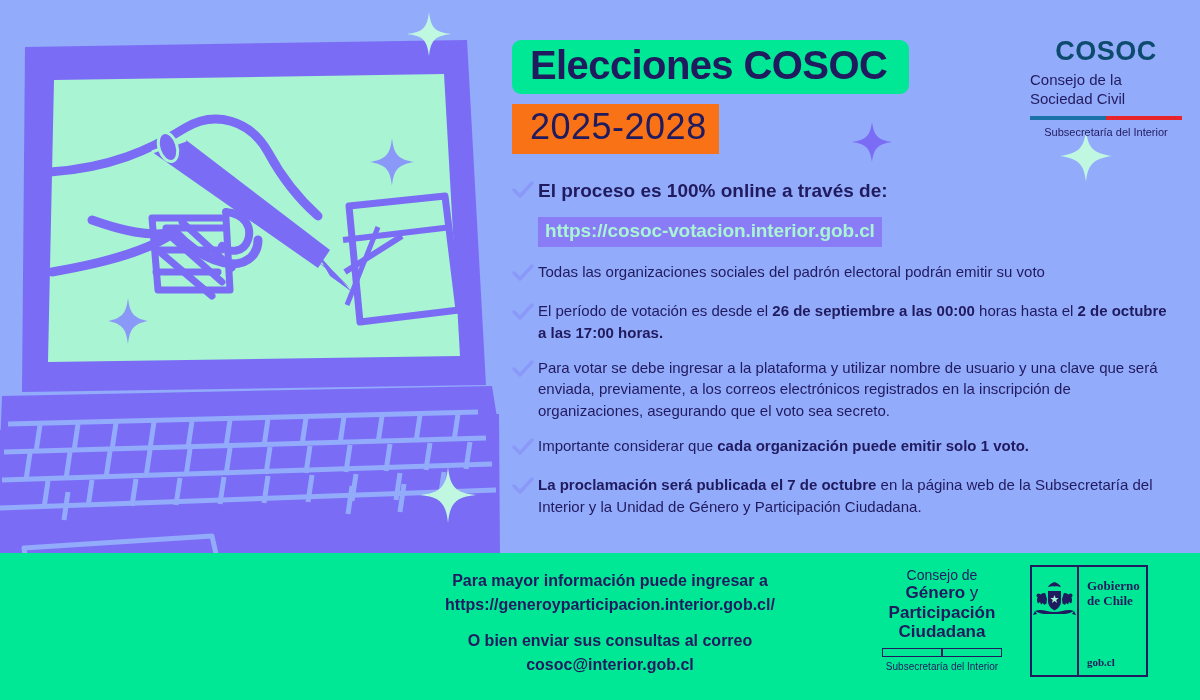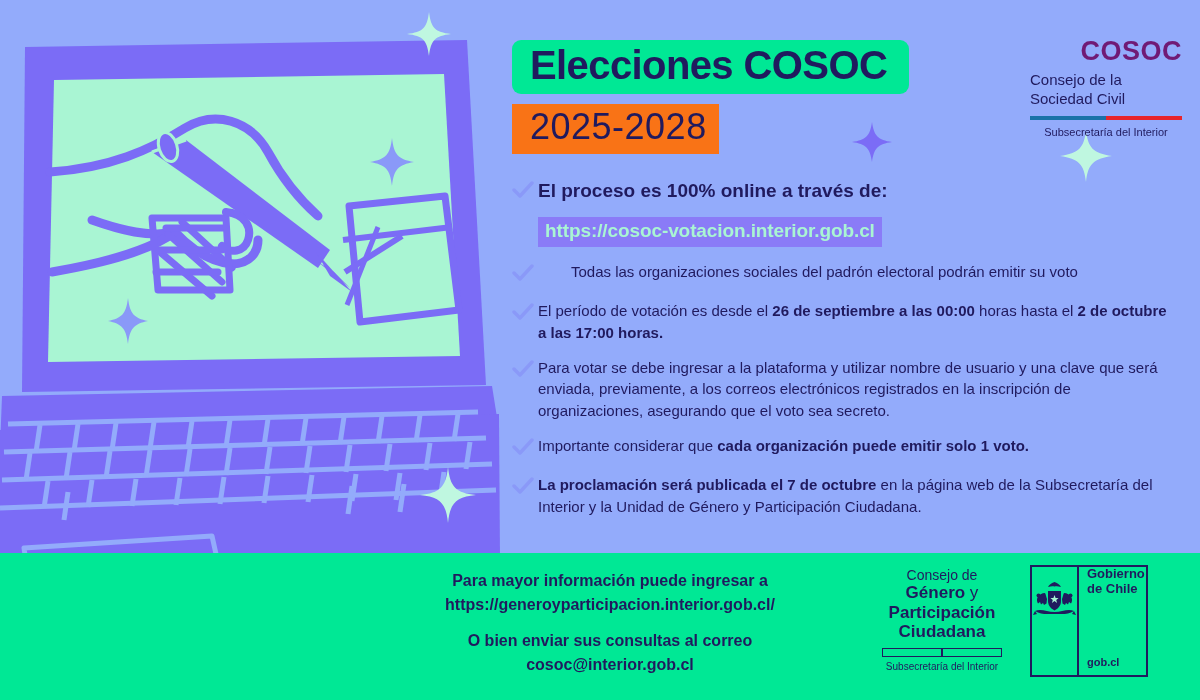--- a/index.html
+++ b/index.html
@@ -35,22 +35,22 @@
     display:inline-block;
   }
   .year-band .y {
     font-size:36px; color:#201A5E; line-height:1.05;
     letter-spacing:0.5px; white-space:nowrap;
   }
 
   
   .cosoc-logo { position:absolute; right:18px; top:38px; width:152px; text-align:center; }
   .cosoc-logo .cl-main {
-    font-size:27px; font-weight:bold; color:#701a75;
-    letter-spacing:0.5px; line-height:1; text-align:right;
+    font-size:27px; font-weight:bold; color:#0c4a6e;
+    letter-spacing:0.5px; line-height:1; text-align:center;
   }
   .cosoc-logo .cl-sub {
     font-size:15px; color:#201A5E; line-height:1.25;
     margin-top:6px; text-align:left;
   }
   .cl-bar { display:flex; height:4px; margin:7px 0 6px 0; }
   .cl-bar .b1 { flex:1; background:#1A72A8; }
   .cl-bar .b2 { flex:1; background:#E8252B; }
   .cosoc-logo .cl-dep { font-size:11px; color:#201A5E; text-align:center; }
 
@@ -93,21 +93,21 @@
   .un-bar div:first-child { border-right-width:0.8px; }
   .un-dep { font-size:10px; line-height:1.2; }
 
   
   .gob {
     position:absolute; left:1030px; top:12px;
     width:118px; height:112px;
     border:2px solid #201A5E; display:flex;
   }
   .gob-left { width:47px; border-right:2px solid #201A5E; position:relative; }
-  .gob-right { flex:1; position:relative; padding:0 0 0 8px; }
+  .gob-right { flex:1; position:relative; padding:12px 0 0 8px;font-family:Liberation Serif, serif; }
   .gob-right .g1 { font-size:13px; font-weight:bold; color:#201A5E; line-height:1.15; }
   .gob-right .g2 { position:absolute; left:8px; bottom:7px; font-size:11px; font-weight:bold; color:#201A5E; }
 </style>
 </head>
 <body>
 
 <div id="illustration">
   <svg width="500" height="700" viewBox="0 0 500 700" xmlns="http://www.w3.org/2000/svg">
 
     <path d="M25 47 L467 40 L486 385 L22 392 Z" fill="#7B6CF6"></path>
@@ -249,21 +249,21 @@
             <path d="M2 10 L8 16 L20 3" stroke="#8A99F8" stroke-width="3.4" fill="none" stroke-linecap="round" stroke-linejoin="round"></path>
           </svg>
       </span>
       <span class="btxt">
         <span>El proceso es 100% online a través de:</span>
         <br>
         <a class="url-chip">https://cosoc-votacion.interior.gob.cl</a>
       </span>
     </div>
 
-    <div class="bullet" style="margin-top:14px;gap:33px;">
+    <div class="bullet" style="margin-top:14px;">
       <span class="chk">
         <svg width="22" height="20" viewBox="0 0 22 20">
             <path d="M2 10 L8 16 L20 3" stroke="#8A99F8" stroke-width="3.4" fill="none" stroke-linecap="round" stroke-linejoin="round"></path>
           </svg>
       </span>
       <span class="btxt">Todas las organizaciones sociales del padrón electoral podrán emitir su voto</span>
     </div>
 
     <div class="bullet">
       <span class="chk">

